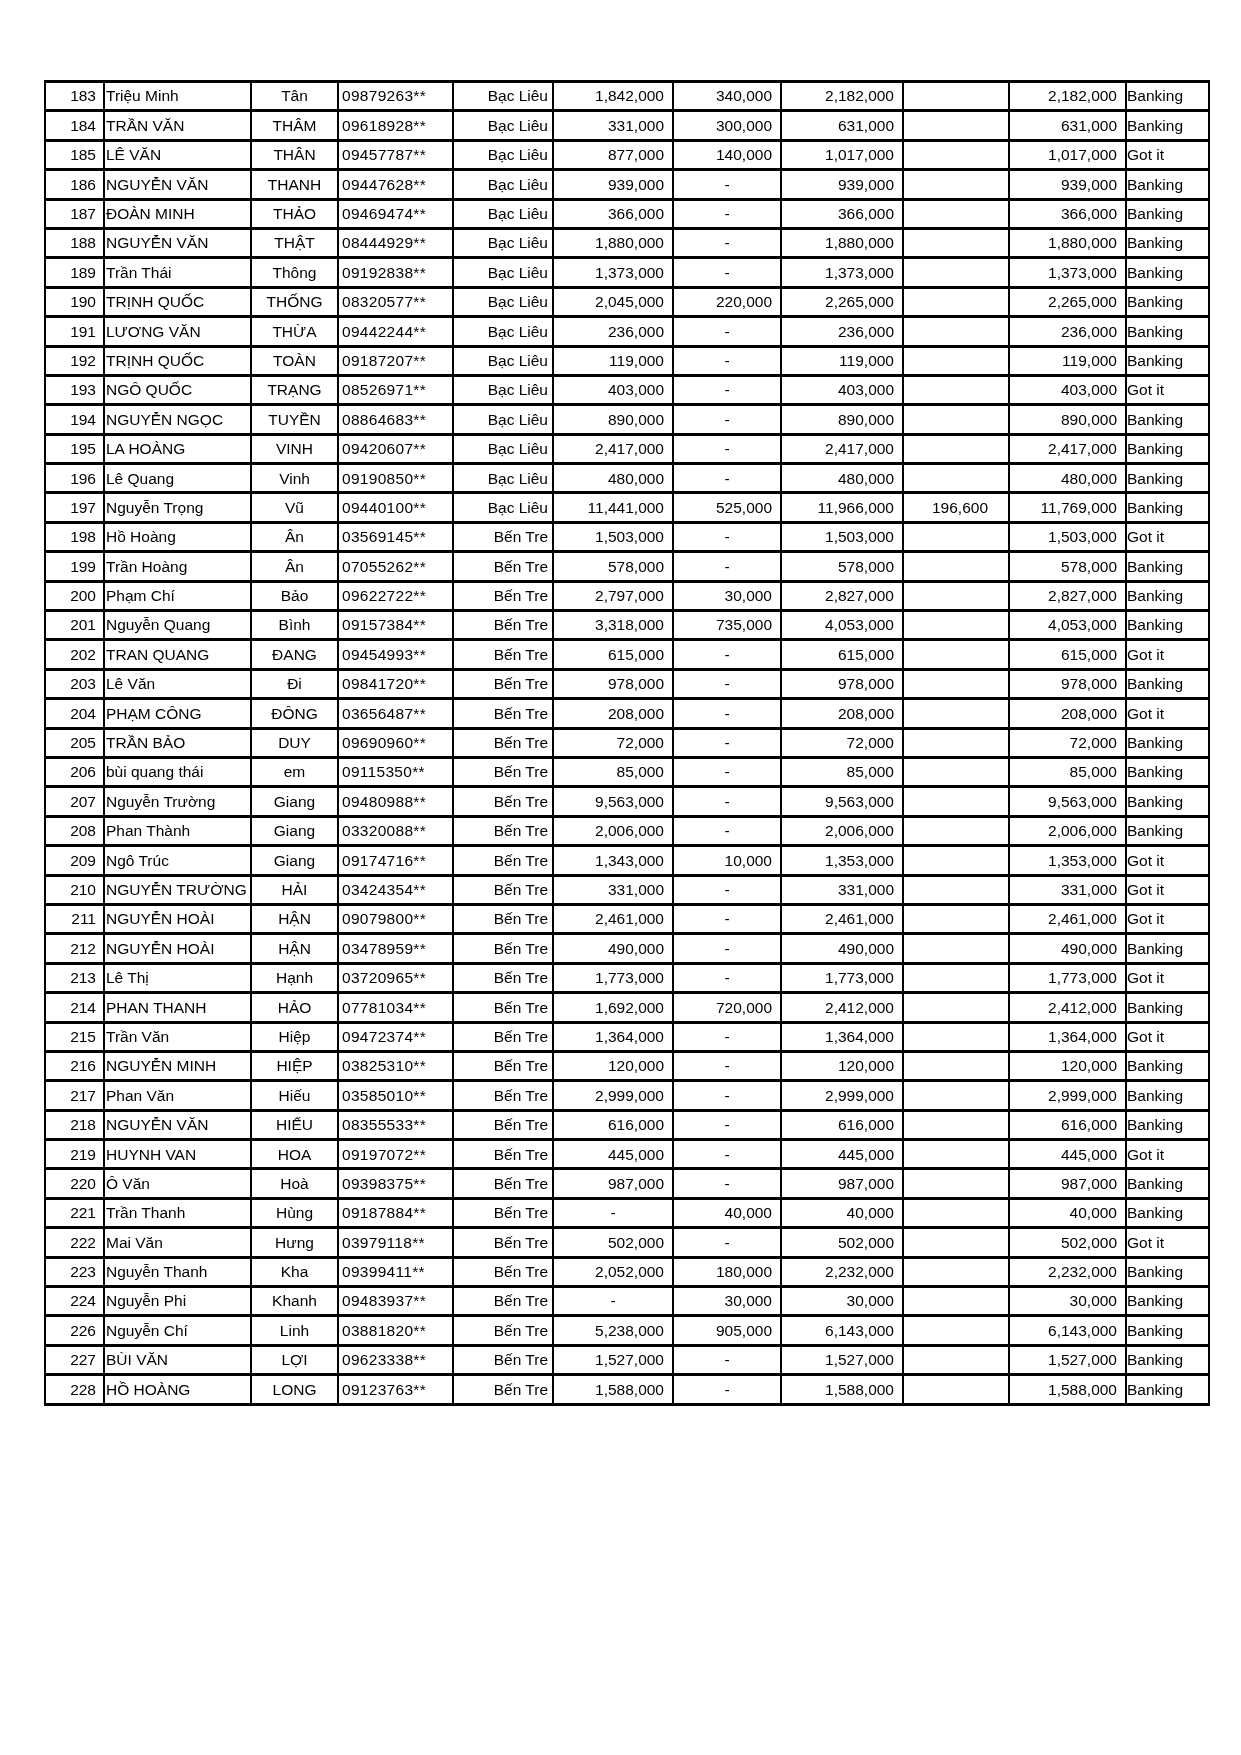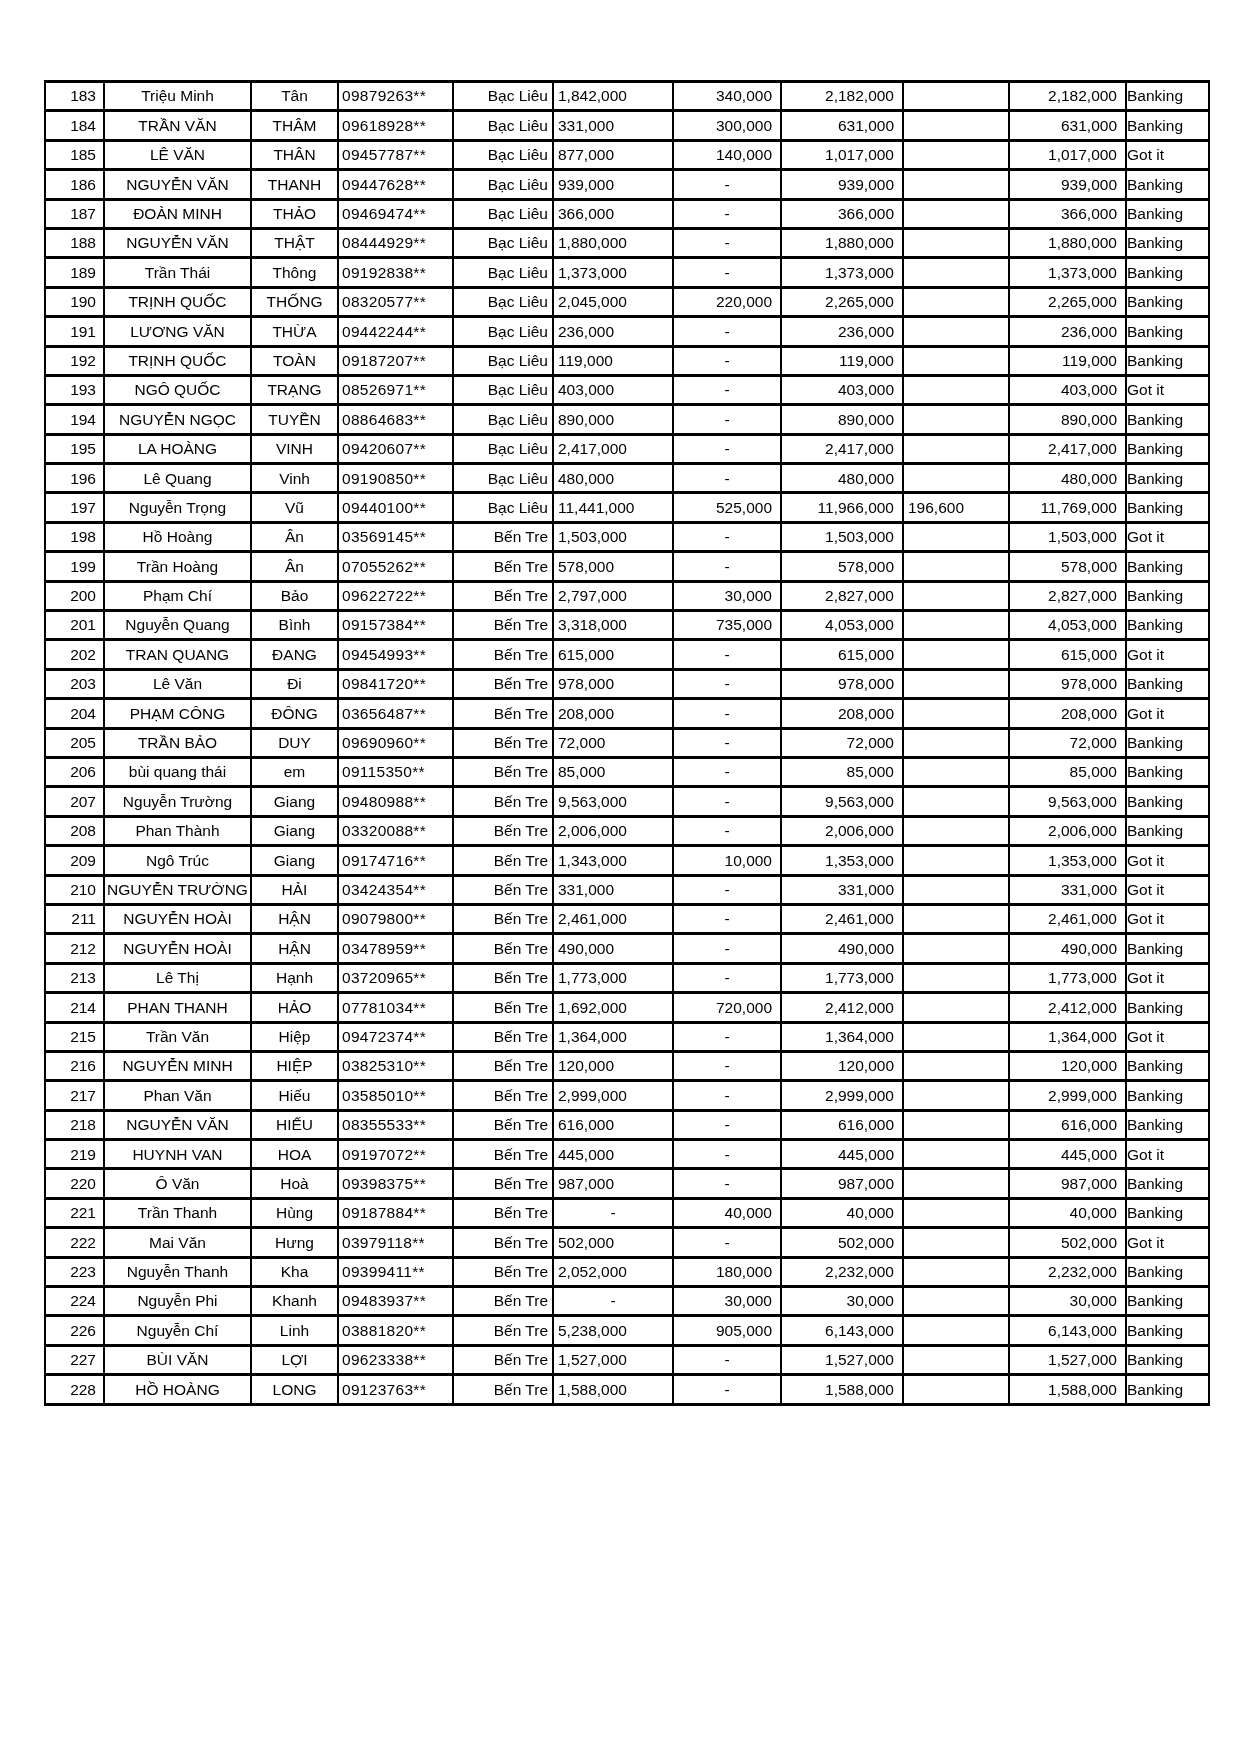--- a/index.html
+++ b/index.html
@@ -33,28 +33,28 @@
     font-size: 15.5px;
     line-height: 1;
     padding: 0 4px;
     white-space: nowrap;
     overflow: visible;
     vertical-align: middle;
     background: #ffffff;
   }
   
   table.grid td:nth-child(1)  { text-align: right;  padding-right: 7px; }
-  table.grid td:nth-child(2)  { text-align: center; padding: 0 1px; }
+  table.grid td:nth-child(2)  { padding: 0 1px; }
   table.grid td:nth-child(3)  { text-align: center; margin-top: 34px; }
   table.grid td:nth-child(4)  { text-align: left;   padding-left: 3px; letter-spacing: 0.3px; }
   table.grid td:nth-child(5)  { text-align: right; }
-  table.grid td:nth-child(6)  {  padding-right: 24px; }
+  table.grid td:nth-child(6)  { text-align: right;  padding-right: 8px; }
   table.grid td:nth-child(7)  { text-align: right;  padding-right: 8px; }
   table.grid td:nth-child(8)  { text-align: right;  padding-right: 8px; }
-  table.grid td:nth-child(9)  {  padding-right: 20px; }
+  table.grid td:nth-child(9)  { text-align: right;  padding-right: 20px; }
   table.grid td:nth-child(10) { text-align: right;  padding-right: 8px; }
   table.grid td:nth-child(11) { text-align: left;   padding-left: 0; }
   
   table.grid td.dash { text-align: center; padding-right: 4px; }
 </style>
 </head>
 <body>
 
 <div class="sheet">
   <table class="grid">

